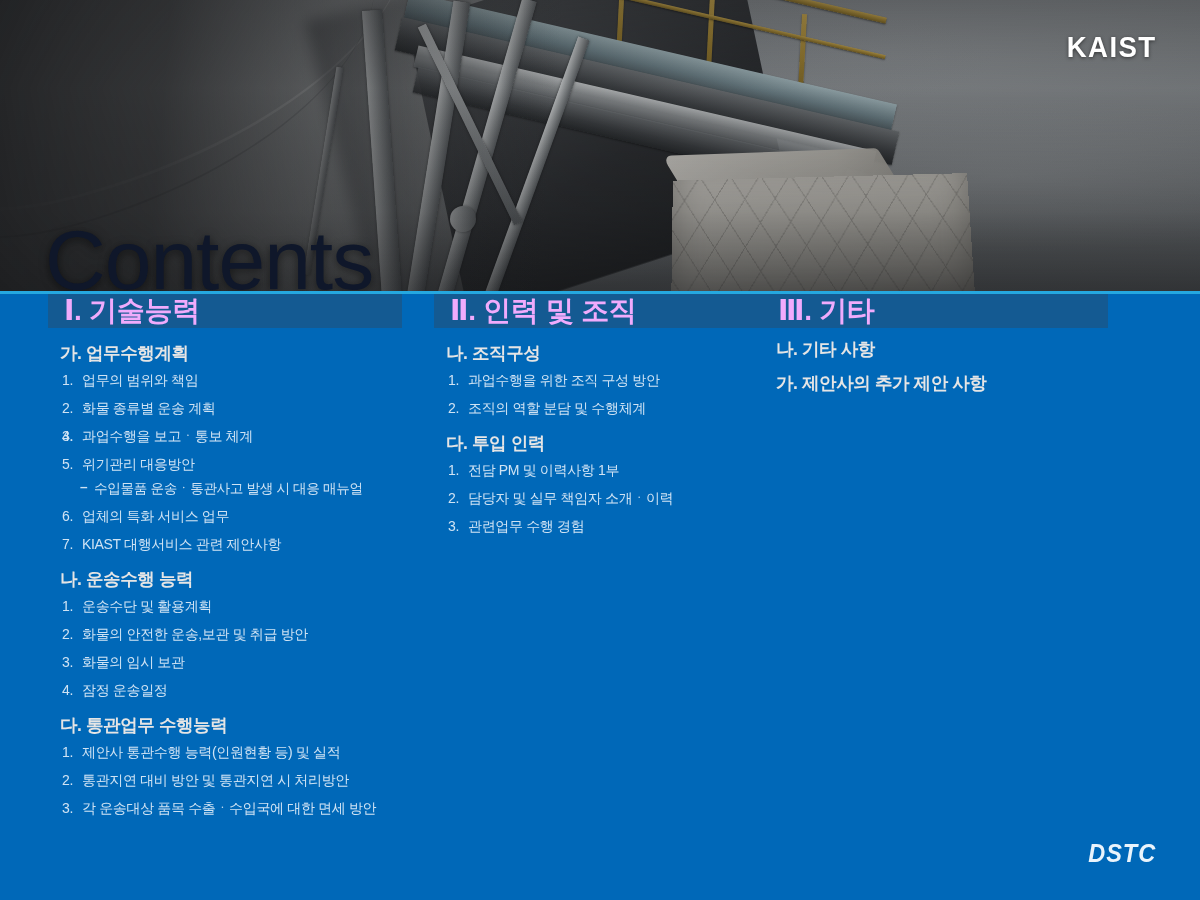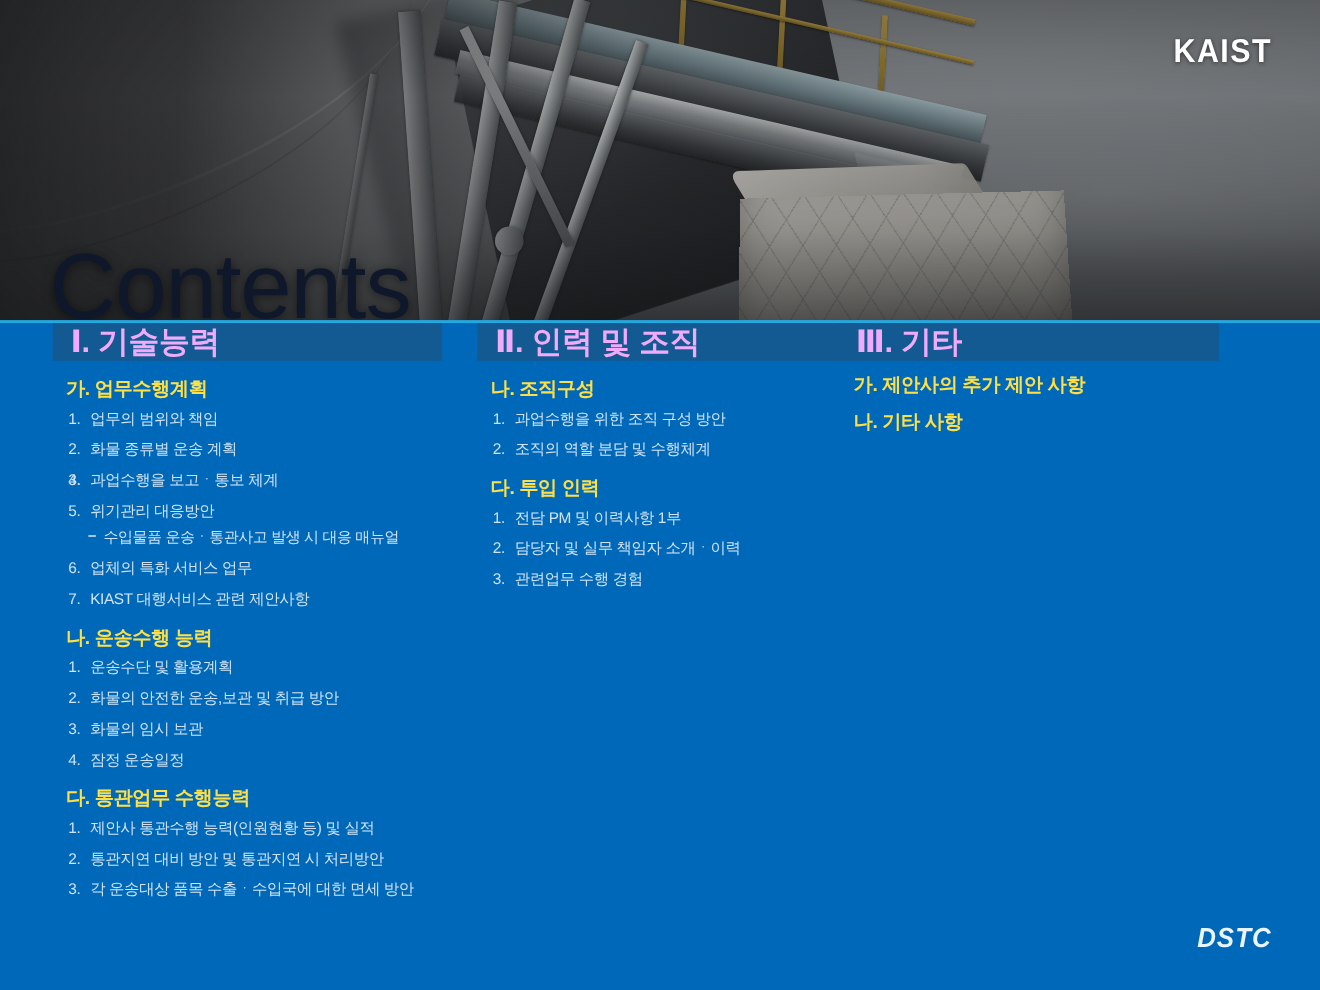--- a/index.html
+++ b/index.html
@@ -100,21 +100,21 @@
   .col2{left:434px;width:344px;}
   .col3{left:762px;width:346px;}
 
   .sec-bar{height:34px;background:#145a92;display:flex;align-items:center;
            padding-left:16px;box-sizing:border-box;}
   .sec-bar .sec-title{color:#f0abfc;font-size:28px;font-weight:700;letter-spacing:-.3px;
            white-space:nowrap;}
 
   .group{margin-top:13px;}
   .group.tight{margin-top:9px;}
-  .grp-head{color:#fde047;font-size:17.5px;font-weight:700;letter-spacing:-.4px;
+  .grp-head{color:#e5e5e5;font-size:17.5px;font-weight:700;letter-spacing:-.4px;
             padding-left:12px;margin-bottom:7px;white-space:nowrap;}
   .col3 .grp-head{padding-left:14px;margin-bottom:10px;}
 
   .items{list-style:none;margin:0;padding:0;}
   .item{color:#cfe3f4;font-size:14px;letter-spacing:-.35px;
         padding-left:34px;margin-bottom:10px;position:relative;white-space:nowrap;}
   .item .num{position:absolute;left:14px;top:0;color:#cfe3f4;}
   .sub{color:#cfe3f4;font-size:13.6px;letter-spacing:-.35px;
        padding-left:46px;margin-top:-4px;margin-bottom:10px;position:relative;white-space:nowrap;}
   .sub .dash{position:absolute;left:32px;top:-1px;font-weight:700;}
@@ -235,22 +235,22 @@
             <li class="item"><span class="num">2.</span><span>담당자 및 실무 책임자 소개ㆍ이력</span></li>
             <li class="item"><span class="num">3.</span><span>관련업무 수행 경험</span></li>
           </ul>
         </div>
       </div>
     <div class="col col3">
         <div class="sec-bar">
           <span class="sec-title">Ⅲ. 기타</span>
         </div>
         <div class="group tight">
+          <div class="grp-head">나. 기타 사항</div>
+        </div>
+        <div class="group tight">
           <div class="grp-head">가. 제안사의 추가 제안 사항</div>
-        </div>
-        <div class="group tight">
-          <div class="grp-head">나. 기타 사항</div>
         </div>
       </div>
     <div class="dstc">DSTC</div>
   </div>
 
 </div>
 
 </body></html>

